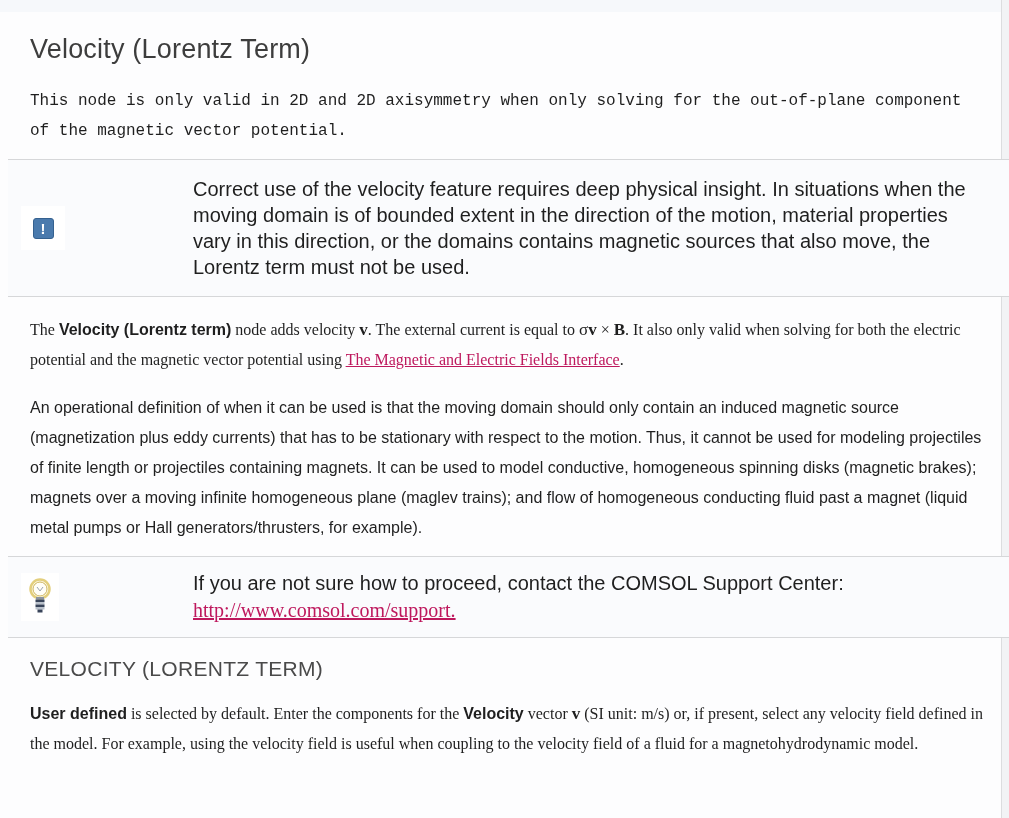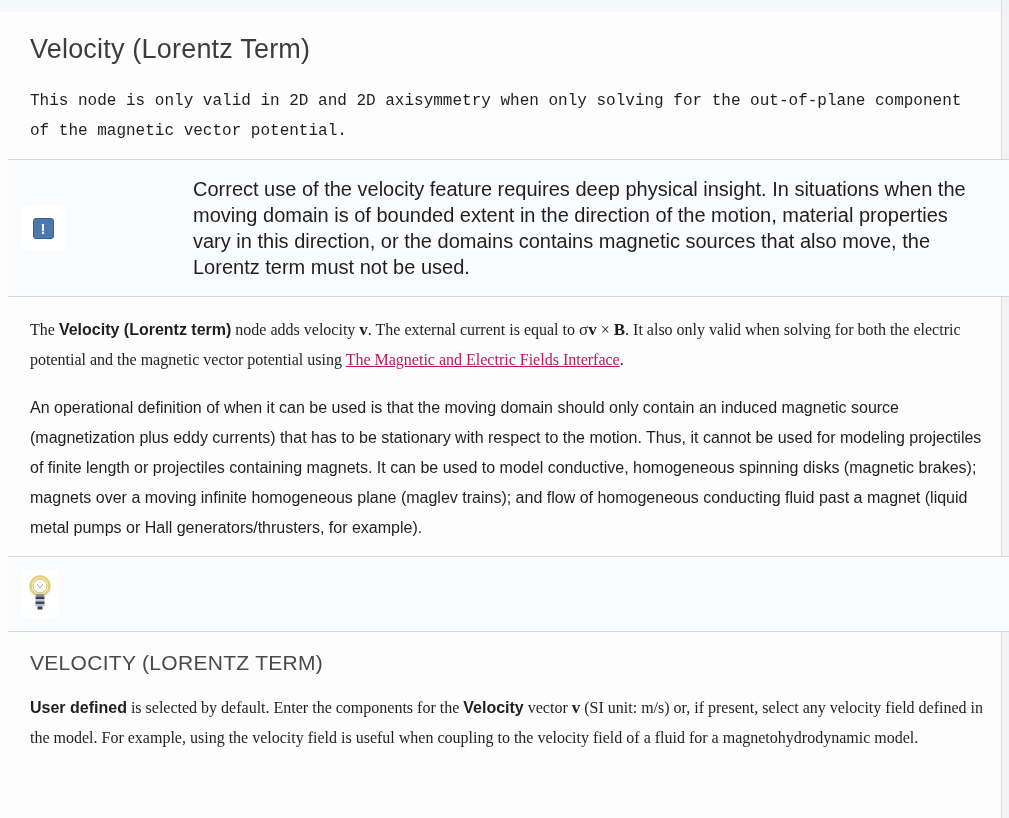--- a/index.html
+++ b/index.html
@@ -83,19 +83,23 @@
           <path d="M10 10 L13 14 L16 10" fill="none" stroke="#9aa3af" stroke-width="1"></path>
           <rect x="9" y="20" width="8" height="2.5" fill="#8a93a0"></rect>
           <rect x="8.5" y="22.5" width="9" height="2.5" fill="#39455a"></rect>
           <rect x="8.5" y="25" width="9" height="2.5" fill="#b8c0ca"></rect>
           <rect x="8.5" y="27.5" width="9" height="2.5" fill="#39455a"></rect>
           <rect x="8.5" y="30" width="9" height="2.5" fill="#b8c0ca"></rect>
           <rect x="10.5" y="32.5" width="5" height="3" fill="#39455a"></rect>
         </svg>
       </div>
     </div>
+    <div class="note-text tip-text">
+      <span>If you are not sure how to proceed, contact the COMSOL Support Center:</span><br>
+      <a class="link tip-link" href="#">http://www.comsol.com/support.</a>
+    </div>
   </div>
 
   <h2 class="section-heading">VELOCITY (LORENTZ TERM)</h2>
 
   <p class="body-par"><span class="bold">User defined</span><span class="plain"> is selected by default. Enter the components for the </span><span class="bold">Velocity</span><span class="plain"> vector </span><span class="mathbf">v</span><span class="plain"> (SI unit: m/s) or, if present, select any velocity field defined in the model. For example, using the velocity field is useful when coupling to the velocity field of a fluid for a magnetohydrodynamic model.</span></p>
 
 </div>
 
 </body></html>

